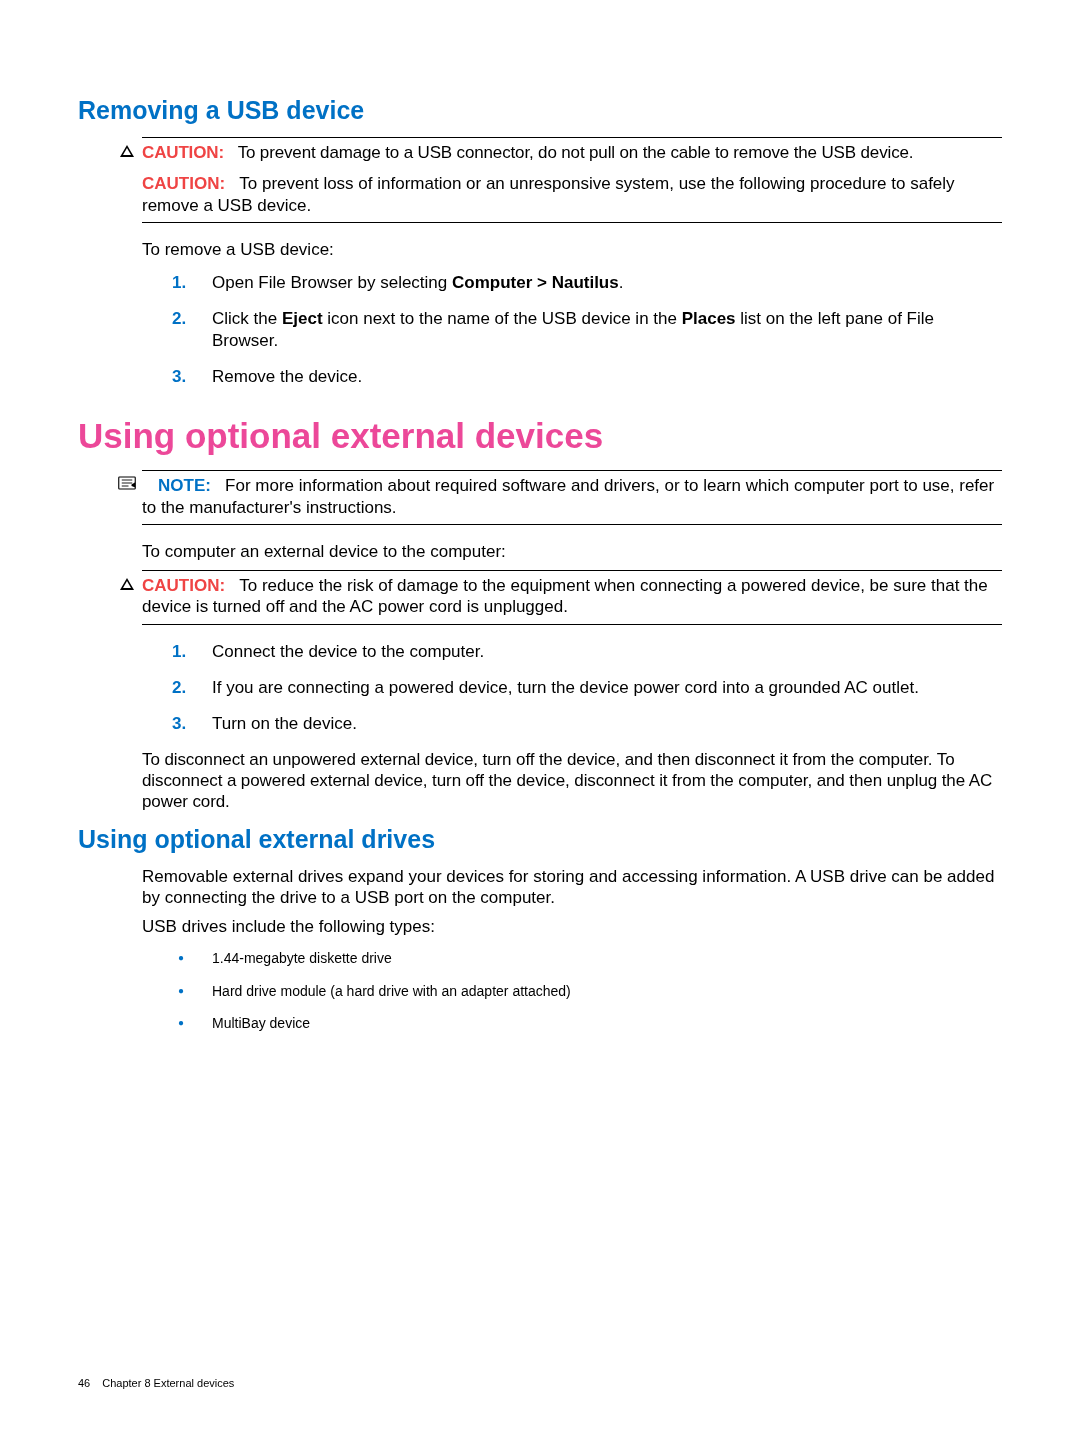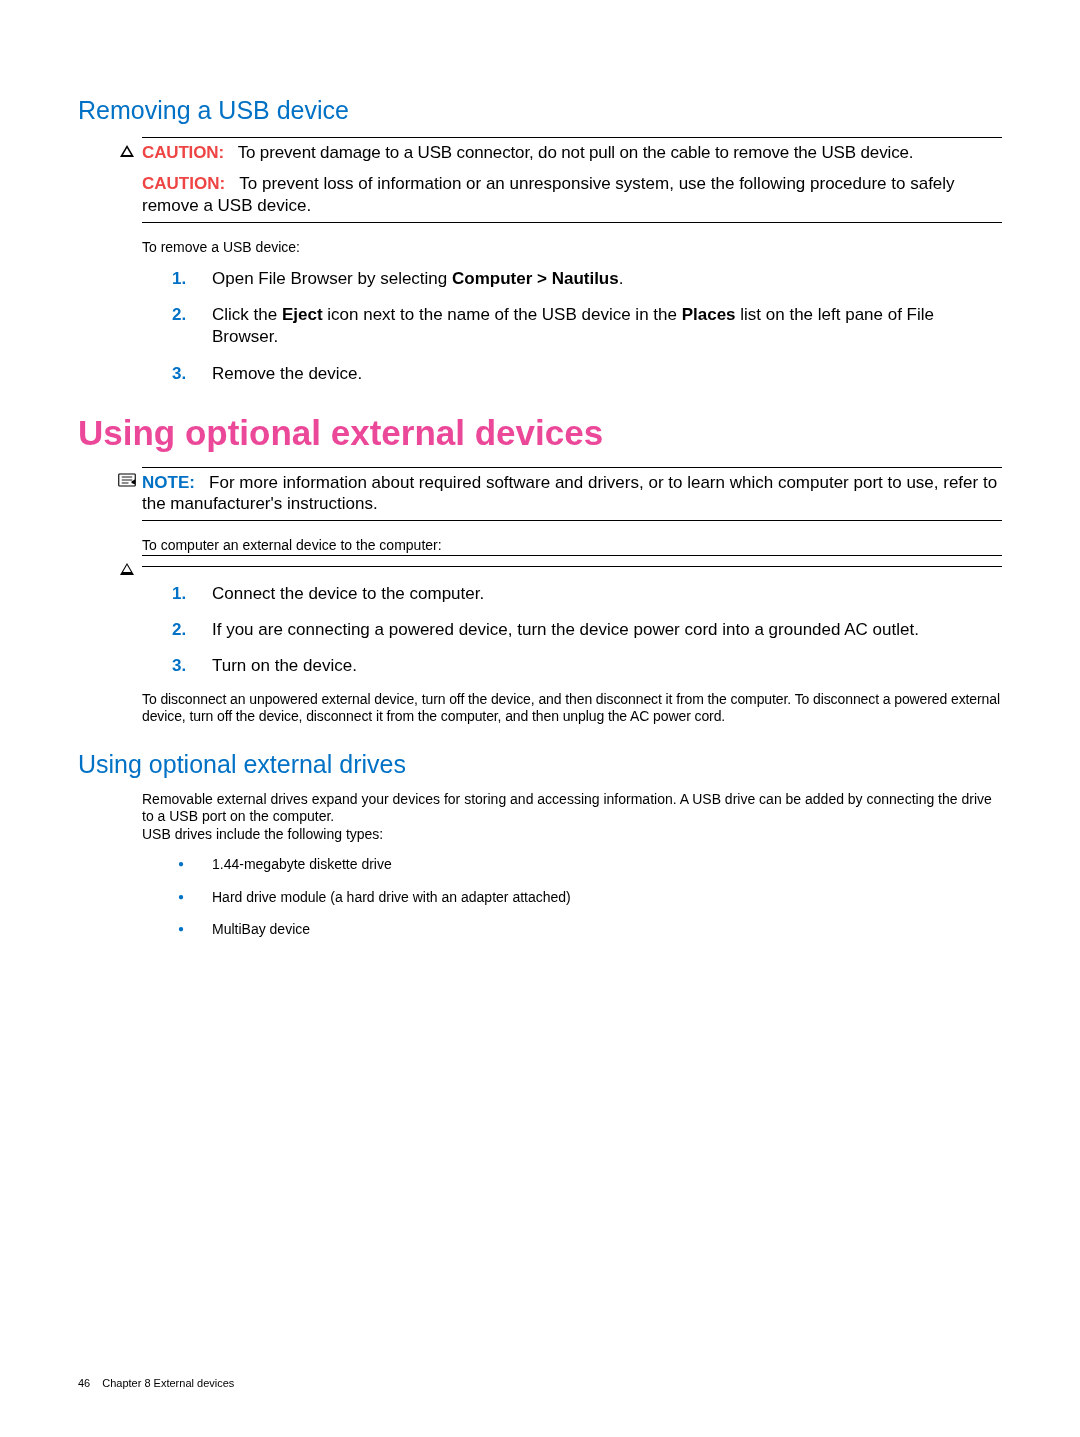--- a/index.html
+++ b/index.html
@@ -16,21 +16,21 @@
     position: relative;
     box-sizing: border-box;
     padding: 96px 78px 60px 78px;
   }
   .content {
     width: 100%;
   }
   .h2 {
     color: #0071c5;
     font-size: 25px;
-    font-weight: 400;
+    font-weight: 700;
     margin: 0 0 12px 0;
   }
   .h1 {
     color: #ec4899;
     font-size: 35px;
     font-weight: 700;
     margin: 28px 0 14px 0;
   }
   .body-indent {
     margin-left: 64px;
@@ -51,40 +51,41 @@
   }
   .alert-label {
     color: #ef4444;
     font-weight: 700;
     font-size: 17px;
   }
   .note-label {
     color: #0071c5;
     font-weight: 700;
     font-size: 17px;
+    margin-left: 16px;
   }
   .alert-text {
     font-size: 17px;
     line-height: 1.25;
   }
   .alert-text-condensed {
     font-size: 17px;
     line-height: 1.25;
     letter-spacing: -0.15px;
   }
   .alert-para {
     margin: 0 0 10px 0;
   }
   .alert-para:last-child {
     margin-bottom: 0;
   }
   .para {
-    font-size: 14px;
+    font-size: 17px;
     line-height: 1.25;
-    margin: 0 0;
+    margin: 8px 0;
   }
   .ol {
     list-style: none;
     padding: 0;
     margin: 12px 0;
   }
   .ol li {
     font-size: 17px;
     line-height: 1.3;
     padding-left: 40px;
@@ -204,41 +205,44 @@
         </span>
         <p class="alert-para alert-text">
           <span class="note-label">NOTE:</span>&nbsp;&nbsp;&nbsp;<span>For more information about required software and drivers, or to learn which computer port to use, refer to the manufacturer's instructions.</span>
         </p>
       </div>
 
       <p class="para">To computer an external device to the computer:</p>
 
       <div class="alert-block">
         <span class="alert-icon"><span class="triangle"></span></span>
+        <p class="alert-para alert-text">
+          <span class="alert-label">CAUTION:</span>&nbsp;&nbsp;&nbsp;<span>To reduce the risk of damage to the equipment when connecting a powered device, be sure that the device is turned off and the AC power cord is unplugged.</span>
+        </p>
       </div>
 
       <ol class="ol inner-indent">
         <li>
           <span class="num">1.</span>
           <span>Connect the device to the computer.</span>
         </li>
         <li>
           <span class="num">2.</span>
           <span>If you are connecting a powered device, turn the device power cord into a grounded AC outlet.</span>
         </li>
         <li>
           <span class="num">3.</span>
           <span>Turn on the device.</span>
         </li>
       </ol>
 
       <p class="para" style="letter-spacing:-0.1px;">To disconnect an unpowered external device, turn off the device, and then disconnect it from the computer. To disconnect a powered external device, turn off the device, disconnect it from the computer, and then unplug the AC power cord.</p>
     </div>
 
-    <div class="h2" style="margin-top:24px;">Using optional external drives</div>
+    <div class="h2" style="margin-top:12px;">Using optional external drives</div>
 
     <div class="body-indent">
       <p class="para">Removable external drives expand your devices for storing and accessing information. A USB drive can be added by connecting the drive to a USB port on the computer.</p>
       <p class="para">USB drives include the following types:</p>
 
       <ul class="ul inner-indent">
         <li><span>1.44-megabyte diskette drive</span></li>
         <li><span>Hard drive module (a hard drive with an adapter attached)</span></li>
         <li><span>MultiBay device</span></li>
       </ul>

